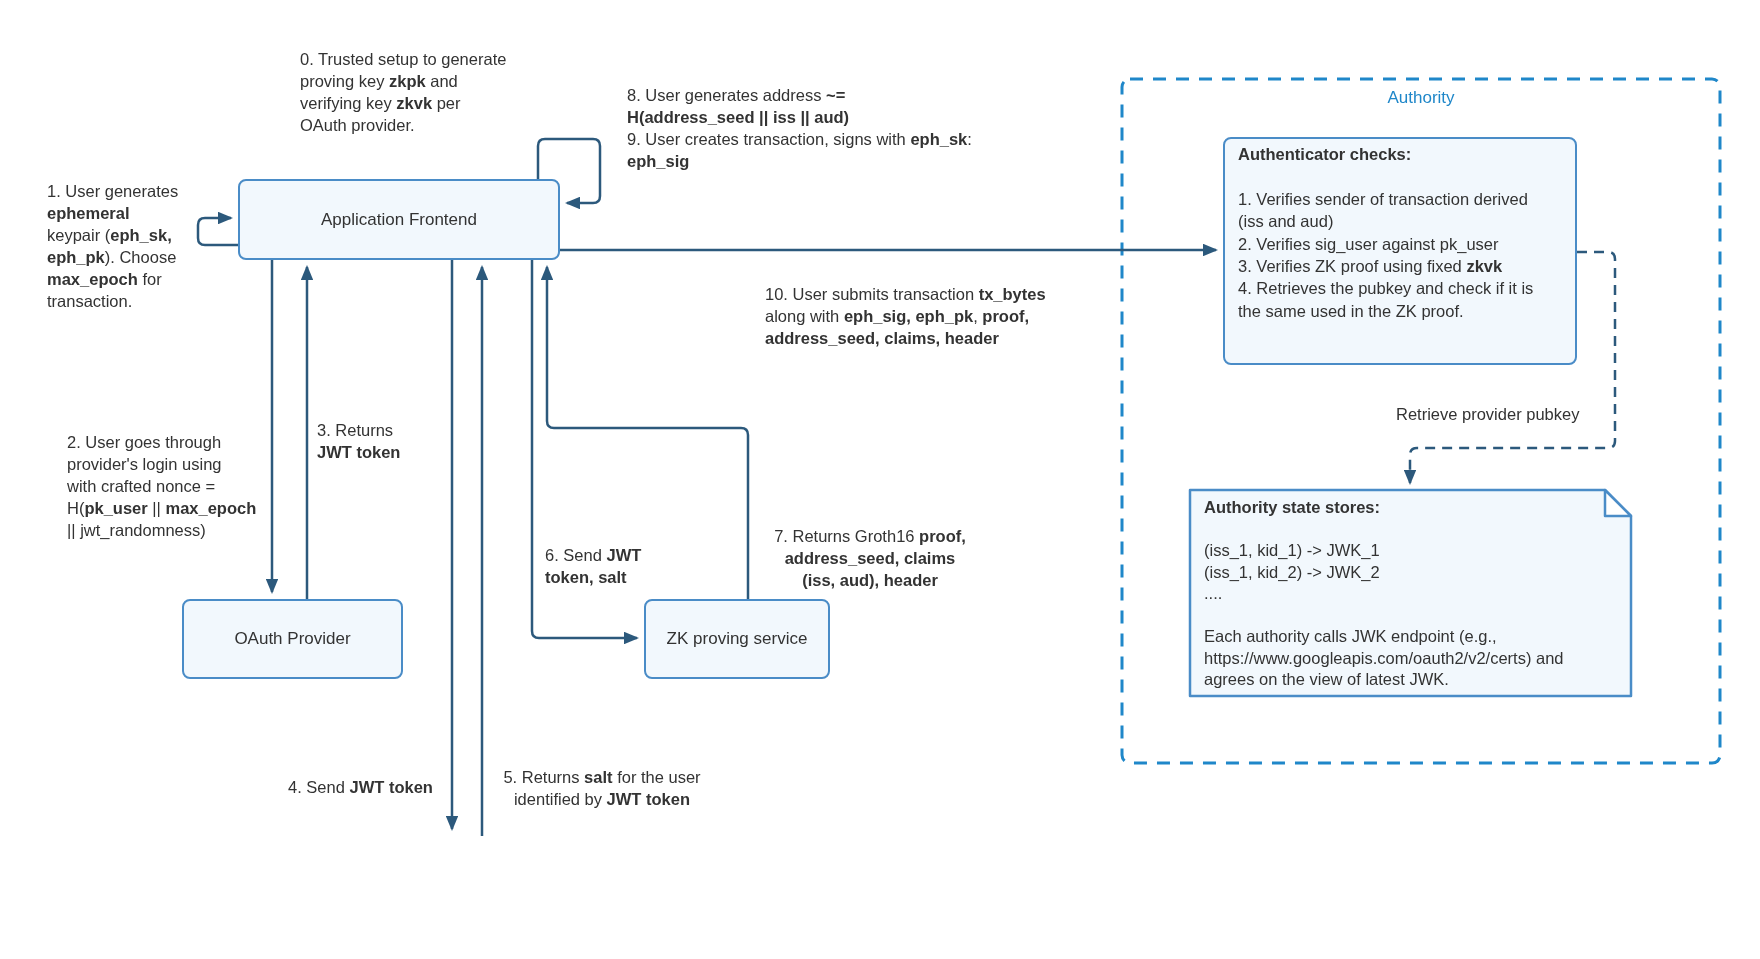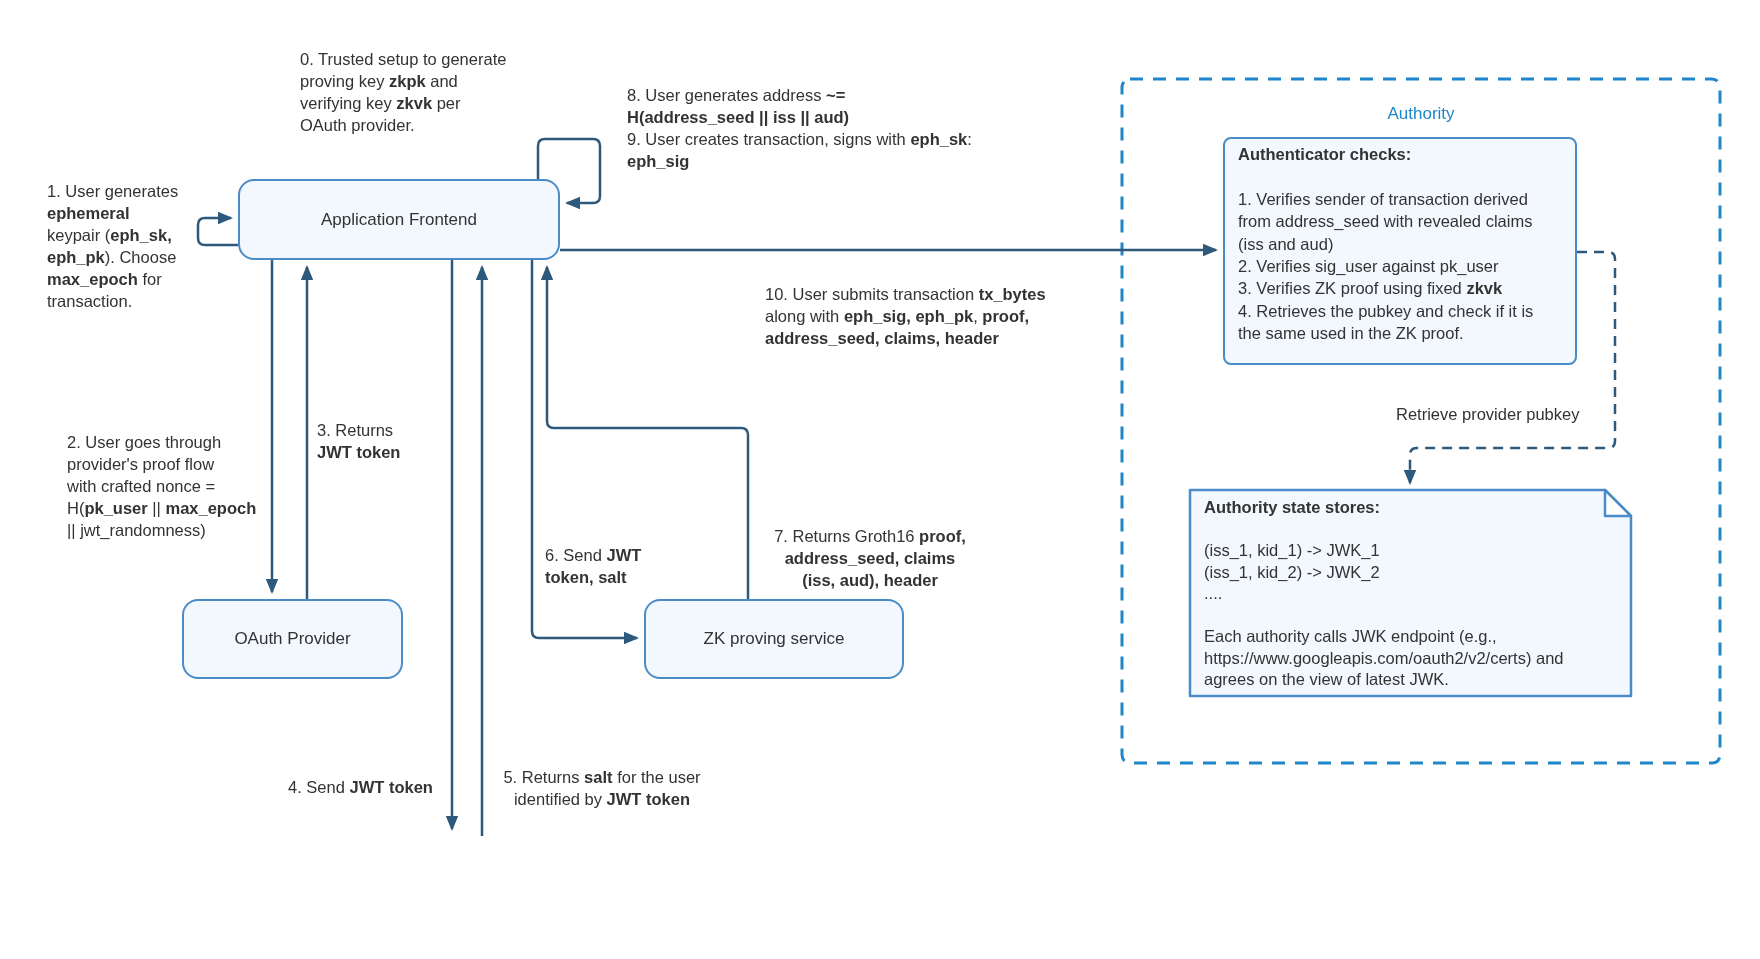--- a/index.html
+++ b/index.html
@@ -17,36 +17,36 @@
   }
   svg.layer{position:absolute;left:0;top:0;}
   .connector{fill:none;stroke:var(--line);stroke-width:2.5;}
   .connector.dashed{stroke-dasharray:10 7;}
   .arrfill{fill:var(--line);stroke:none;}
   .authority-rect{fill:none;stroke:var(--authority);stroke-width:3;stroke-dasharray:13 10;}
   .doc-shape{fill:var(--node-fill);stroke:var(--node-border);stroke-width:2.5;stroke-linejoin:round;}
   .doc-fold{fill:#ffffff;stroke:var(--node-border);stroke-width:2.5;stroke-linejoin:round;}
   .node{
     position:absolute;box-sizing:border-box;background:var(--node-fill);
-    border:2.5px solid var(--node-border);border-radius:16px;
+    border:2.5px solid var(--node-border);border-radius:8px;
     display:flex;align-items:center;justify-content:center;
     font-size:17px;color:var(--text);
   }
   .panel{
     position:absolute;box-sizing:border-box;background:var(--node-fill);
     border:2.5px solid var(--node-border);border-radius:8px;
     padding:4px 13px;font-size:16.5px;line-height:22.4px;
   }
   .ann{position:absolute;font-size:16.5px;line-height:22px;white-space:nowrap;}
   .ann.center{text-align:center;}
   .ann .ln{min-height:1em;}
   .b, .ann .b, .panel .b{font-weight:bold;}
   .authority-title{
     position:absolute;left:1122px;top:88px;width:598px;text-align:center;
-    font-size:17px;color:var(--authority);margin-top:16px;
+    font-size:17px;color:var(--authority);
   }
   .statestores-text{position:absolute;left:1204px;top:497px;width:420px;font-size:16.5px;line-height:21.5px;white-space:nowrap;}
 </style>
 </head>
 <body>
 
 <div id="canvas">
 
   <svg class="layer" width="1760" height="959" viewBox="0 0 1760 959">
     <defs>
@@ -84,31 +84,30 @@
   <div class="authority-title">Authority</div>
 
   <div class="node" style="left:238px;top:179px;width:322px;height:81px;">
     <span>Application Frontend</span>
   </div>
 
   <div class="node" style="left:182px;top:599px;width:221px;height:80px;">
     <span>OAuth Provider</span>
   </div>
 
-  <div class="node" style="left:644px;top:599px;width:260px;height:80px;">
+  <div class="node" style="left:644px;top:599px;width:186px;height:80px;">
     <span>ZK proving service</span>
   </div>
 
 
   <div class="panel" style="left:1223px;top:137px;width:354px;height:228px;">
     <div>
         <div class="ln"><span class="b">Authenticator checks:</span></div>
         <div class="ln">&nbsp;</div>
         <div class="ln"><span>1. Verifies sender of transaction derived</span></div>
-        <div class="ln"><span>from address_seed with revealed claims</span></div>
         <div class="ln"><span>(iss and aud)</span></div>
         <div class="ln"><span>2. Verifies sig_user against pk_user</span></div>
         <div class="ln"><span>3. Verifies ZK proof using fixed </span><span class="b">zkvk</span></div>
         <div class="ln"><span>4. Retrieves the pubkey and check if it is</span></div>
         <div class="ln"><span>the same used in the ZK proof.</span></div>
       </div>
   </div>
 
   <div class="statestores-text">
       <div class="ln"><span class="b">Authority state stores:</span></div>
@@ -133,21 +132,21 @@
       <div class="ln"><span>1. User generates</span></div>
       <div class="ln"><span class="b">ephemeral</span></div>
       <div class="ln"><span>keypair (</span><span class="b">eph_sk,</span></div>
       <div class="ln"><span class="b">eph_pk</span><span>). Choose</span></div>
       <div class="ln"><span class="b">max_epoch</span><span> for</span></div>
       <div class="ln"><span>transaction.</span></div>
     </div>
 
   <div class="ann" style="left:67px;top:431px;">
       <div class="ln"><span>2. User goes through</span></div>
-      <div class="ln"><span>provider's proof flow</span></div>
+      <div class="ln"><span>provider's login using</span></div>
       <div class="ln"><span>with crafted nonce =</span></div>
       <div class="ln"><span>H(</span><span class="b">pk_user</span><span> || </span><span class="b">max_epoch</span></div>
       <div class="ln"><span>|| jwt_randomness)</span></div>
     </div>
 
   <div class="ann" style="left:317px;top:419px;">
       <div class="ln"><span>3. Returns</span></div>
       <div class="ln"><span class="b">JWT token</span></div>
     </div>
 

